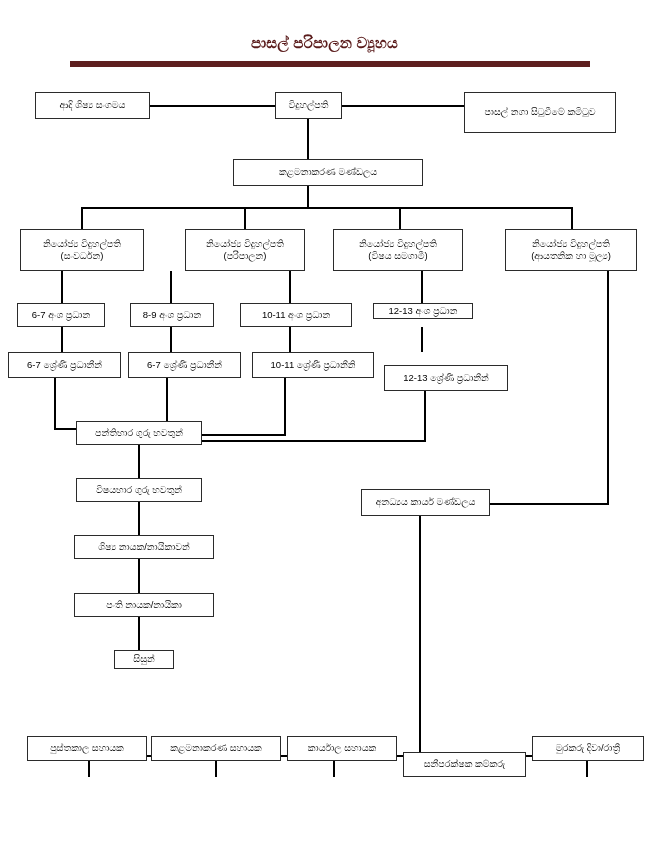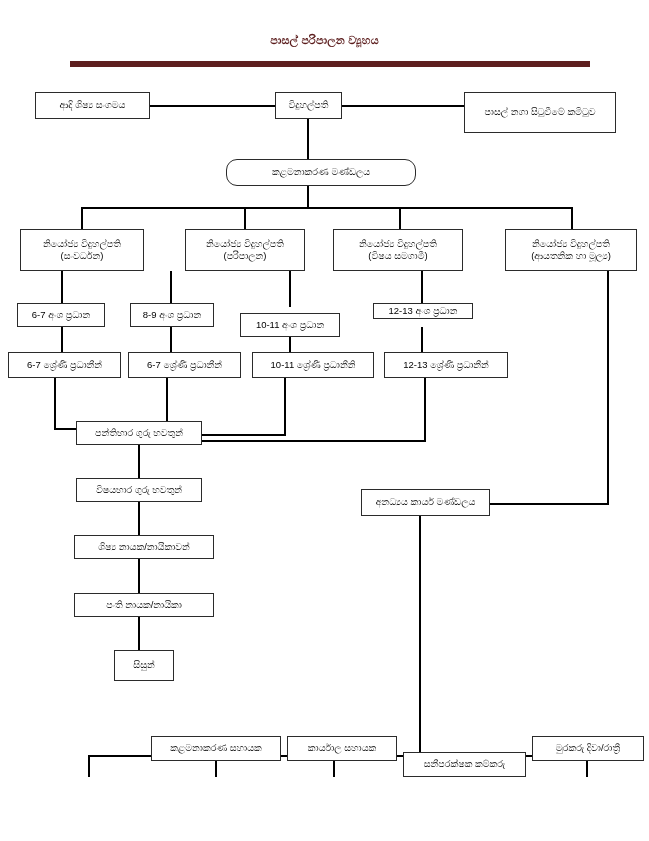--- a/index.html
+++ b/index.html
@@ -8,21 +8,21 @@
     background:#ffffff;
     font-family:"Liberation Sans","DejaVu Sans",sans-serif;
     overflow:hidden;
   }
   #page{position:relative;width:649px;height:841px;}
 
   
   .title{
     position:absolute;left:0;top:34px;width:649px;
     text-align:center;
-    font-size:11px;font-weight:bold;
+    font-size:15px;font-weight:bold;
     color:#5a1b1b;
     letter-spacing:.2px;
   }
   .title-rule{
     position:absolute;left:70px;top:61px;width:520px;height:6px;
     background:#5e1f1f;
   }
 
   
   .node{
@@ -59,21 +59,21 @@
   <div class="ln lnh" style="left:342px;top:105px;width:122px;"></div>
 
   <div class="node" style="left:35px;top:92px;width:115px;height:27px;">ආදි ශිෂ්‍ය සංගමය</div>
 
   <div class="node" style="left:275px;top:92px;width:67px;height:27px;">විදුහල්පති</div>
 
   <div class="node" style="left:464px;top:92px;width:152px;height:41px;">පාසල් නගා සිටුවීමේ කමිටුව</div>
 
   <div class="ln lnv" style="left:307px;top:119px;height:40px;"></div>
 
-  <div class="node" style="left:226px;top:159px;width:190px;height:27px;border-radius:11px;">කළමනාකරණ මණ්ඩලය</div>
+  <div class="node" style="left:233px;top:159px;width:190px;height:27px;">කළමනාකරණ මණ්ඩලය</div>
 
   <div class="ln lnv" style="left:307px;top:186px;height:22px;"></div>
   <div class="ln lnh" style="left:81px;top:207px;width:492px;"></div>
   <div class="ln lnv" style="left:81px;top:207px;height:22px;"></div>
   <div class="ln lnv" style="left:244px;top:207px;height:22px;"></div>
   <div class="ln lnv" style="left:399px;top:207px;height:22px;"></div>
   <div class="ln lnv" style="left:571px;top:207px;height:22px;"></div>
 
   <div class="node two-line" style="left:20px;top:229px;width:124px;height:42px;flex-direction:column;">
     <span>නියෝජ්‍ය විදුහල්පති</span>
@@ -100,36 +100,36 @@
   <div class="ln lnv" style="left:289px;top:271px;height:36px;"></div>
   <div class="ln lnv" style="left:421px;top:271px;height:36px;"></div>
 
   <div class="ln lnv" style="left:607px;top:271px;height:233px;"></div>
   <div class="ln lnh" style="left:490px;top:503px;width:119px;"></div>
 
   <div class="node" style="left:17px;top:303px;width:88px;height:24px;">6-7 අංශ ප්‍රධාන</div>
 
   <div class="node" style="left:130px;top:303px;width:84px;height:24px;">8-9 අංශ ප්‍රධාන</div>
 
-  <div class="node" style="left:240px;top:313px;width:100px;height:24px;">10-11 අංශ ප්‍රධාන</div>
+  <div class="node" style="left:240px;top:303px;width:112px;height:24px;">10-11 අංශ ප්‍රධාන</div>
 
   <div class="node" style="left:373px;top:303px;width:100px;height:16px;">12-13 අංශ ප්‍රධාන</div>
 
   <div class="ln lnv" style="left:61px;top:327px;height:25px;"></div>
   <div class="ln lnv" style="left:170px;top:327px;height:25px;"></div>
   <div class="ln lnv" style="left:289px;top:327px;height:25px;"></div>
   <div class="ln lnv" style="left:421px;top:327px;height:25px;"></div>
 
   <div class="node" style="left:8px;top:352px;width:113px;height:26px;">6-7 ශ්‍රේණි ප්‍රධානීන්</div>
 
   <div class="node" style="left:128px;top:352px;width:113px;height:26px;">6-7 ශ්‍රේණි ප්‍රධානීන්</div>
 
   <div class="node" style="left:252px;top:352px;width:122px;height:26px;">10-11 ශ්‍රේණි ප්‍රධානීනි</div>
 
-  <div class="node" style="left:384px;top:352px;width:124px;height:26px;">12-13 ශ්‍රේණි ප්‍රධානීන්</div>
+  <div class="node" style="left:384px;top:365px;width:124px;height:26px;">12-13 ශ්‍රේණි ප්‍රධානීන්</div>
 
   <div class="ln lnv" style="left:54px;top:378px;height:50px;"></div>
   <div class="ln lnh" style="left:54px;top:428px;width:28px;"></div>
 
   <div class="ln lnv" style="left:166px;top:378px;height:44px;"></div>
 
   <div class="ln lnv" style="left:284px;top:378px;height:57px;"></div>
   <div class="ln lnh" style="left:201px;top:434px;width:85px;"></div>
 
   <div class="ln lnv" style="left:424px;top:378px;height:63px;"></div>
@@ -144,33 +144,34 @@
   <div class="ln lnv" style="left:138px;top:502px;height:33px;"></div>
 
   <div class="node" style="left:74px;top:535px;width:140px;height:24px;">ශිෂ්‍ය නායක/නායිකාවන්</div>
 
   <div class="ln lnv" style="left:138px;top:559px;height:34px;"></div>
 
   <div class="node" style="left:74px;top:593px;width:140px;height:24px;">පංති නායක/නායිකා</div>
 
   <div class="ln lnv" style="left:138px;top:617px;height:33px;"></div>
 
-  <div class="node" style="left:114px;top:650px;width:60px;height:31px;">සිසුන්</div>
+  <div class="node" style="left:114px;top:650px;width:60px;height:19px;">සිසුන්</div>
 
   <div class="node" style="left:361px;top:489px;width:129px;height:27px;">අනධ්‍යය කාර්ය මණ්ඩලය</div>
 
   <div class="ln lnv" style="left:419px;top:516px;height:240px;"></div>
   <div class="ln lnh" style="left:88px;top:755px;width:500px;"></div>
 
   <div class="ln lnv" style="left:88px;top:755px;height:22px;"></div>
   <div class="ln lnv" style="left:215px;top:755px;height:22px;"></div>
   <div class="ln lnv" style="left:333px;top:755px;height:22px;"></div>
   <div class="ln lnv" style="left:464px;top:755px;height:22px;"></div>
   <div class="ln lnv" style="left:586px;top:755px;height:22px;"></div>
 
+  <div class="node" style="left:27px;top:736px;width:120px;height:25px;">පුස්තකාල සහායක</div>
 
   <div class="node" style="left:151px;top:736px;width:130px;height:25px;">කළමනාකරණ සහායක</div>
 
   <div class="node" style="left:287px;top:736px;width:110px;height:25px;">කාර්යාල සහායක</div>
 
   <div class="node" style="left:403px;top:752px;width:123px;height:25px;">සනීපරක්ෂක කම්කරු</div>
 
   <div class="node" style="left:532px;top:736px;width:112px;height:25px;">මුරකරු දිවා/රාත්‍රී</div>
 
 </div>

